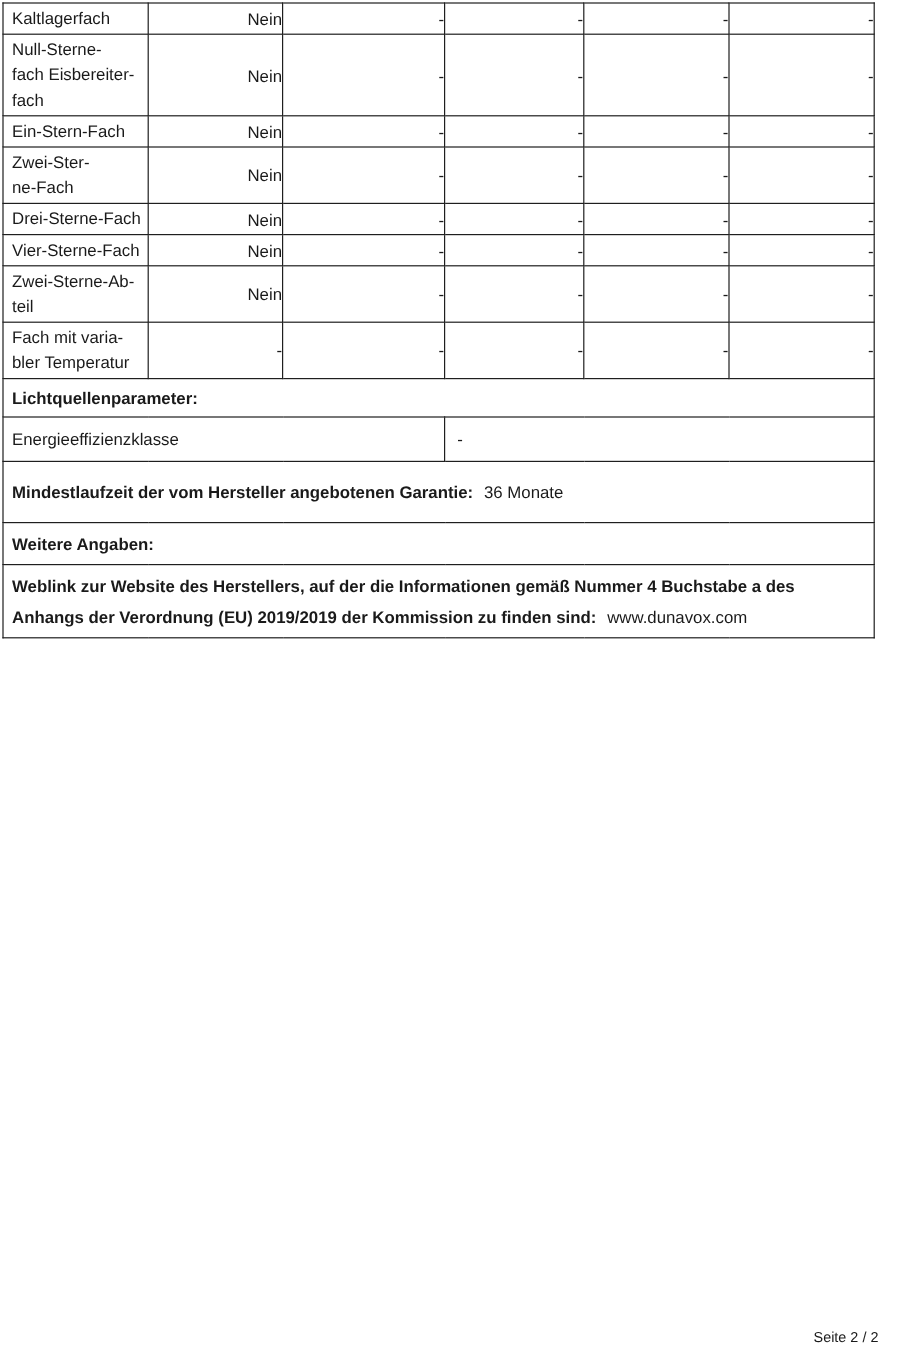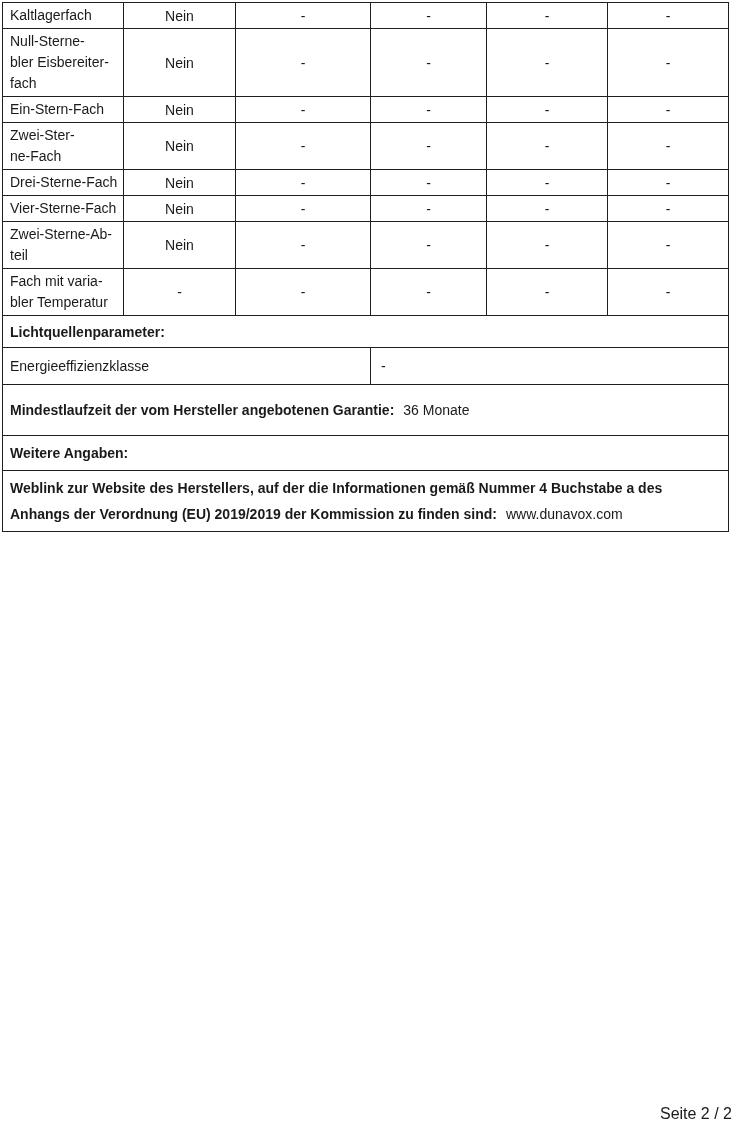--- a/index.html
+++ b/index.html
@@ -27,21 +27,21 @@
     font-size: 14px;
     vertical-align: middle;
     overflow: hidden;
   }
   td.label-cell {
     padding: 2px 4px 2px 7px;
     line-height: 21px;
   }
   .lbl-line { white-space: nowrap; }
   td.val-cell {
-    text-align: center;
+    text-align: right;
   }
   tr.lines-1 { height: 26px; }
   tr.lines-2 { height: 47px; }
   tr.lines-3 { height: 68px; margin-top: 25px; }
   tr.sec-row { height: 32px; }
   tr.param-row-0 { height: 36px; }
   tr.param-row-1 { height: 37px; }
   td.section-cell {
     font-weight: bold;
     padding: 4px 8px 4px 7px;
@@ -59,21 +59,21 @@
   }
   tr.labeled-row-0 { height: 51px; }
   tr.labeled-row-1 { height: 32px; }
   tr.labeled-row-2 { height: 57px; }
   .bold-label { font-weight: bold; }
   .after-value { margin-left: 9px; font-weight: normal; }
   .page-footer {
     position: absolute;
     top: 1106px;
     right: 18px;
-    font-size: 16px;
+    font-size: 12px;
     color: #1a1a1a;
     line-height: 16px;
   }
 </style>
 </head>
 <body>
 
 <div class="page">
   <table class="tbl">
     <colgroup>
@@ -91,21 +91,21 @@
           </td>
           <td class="val-cell">Nein</td>
           <td class="val-cell">-</td>
           <td class="val-cell">-</td>
           <td class="val-cell">-</td>
           <td class="val-cell">-</td>
         </tr>
         <tr class="lines-3">
           <td class="label-cell">
             <div class="lbl-line">Null-Sterne-</div>
-            <div class="lbl-line">bler Eisbereiter-</div>
+            <div class="lbl-line">fach Eisbereiter-</div>
             <div class="lbl-line">fach</div>
           </td>
           <td class="val-cell">Nein</td>
           <td class="val-cell">-</td>
           <td class="val-cell">-</td>
           <td class="val-cell">-</td>
           <td class="val-cell">-</td>
         </tr>
         <tr class="lines-1">
           <td class="label-cell">

